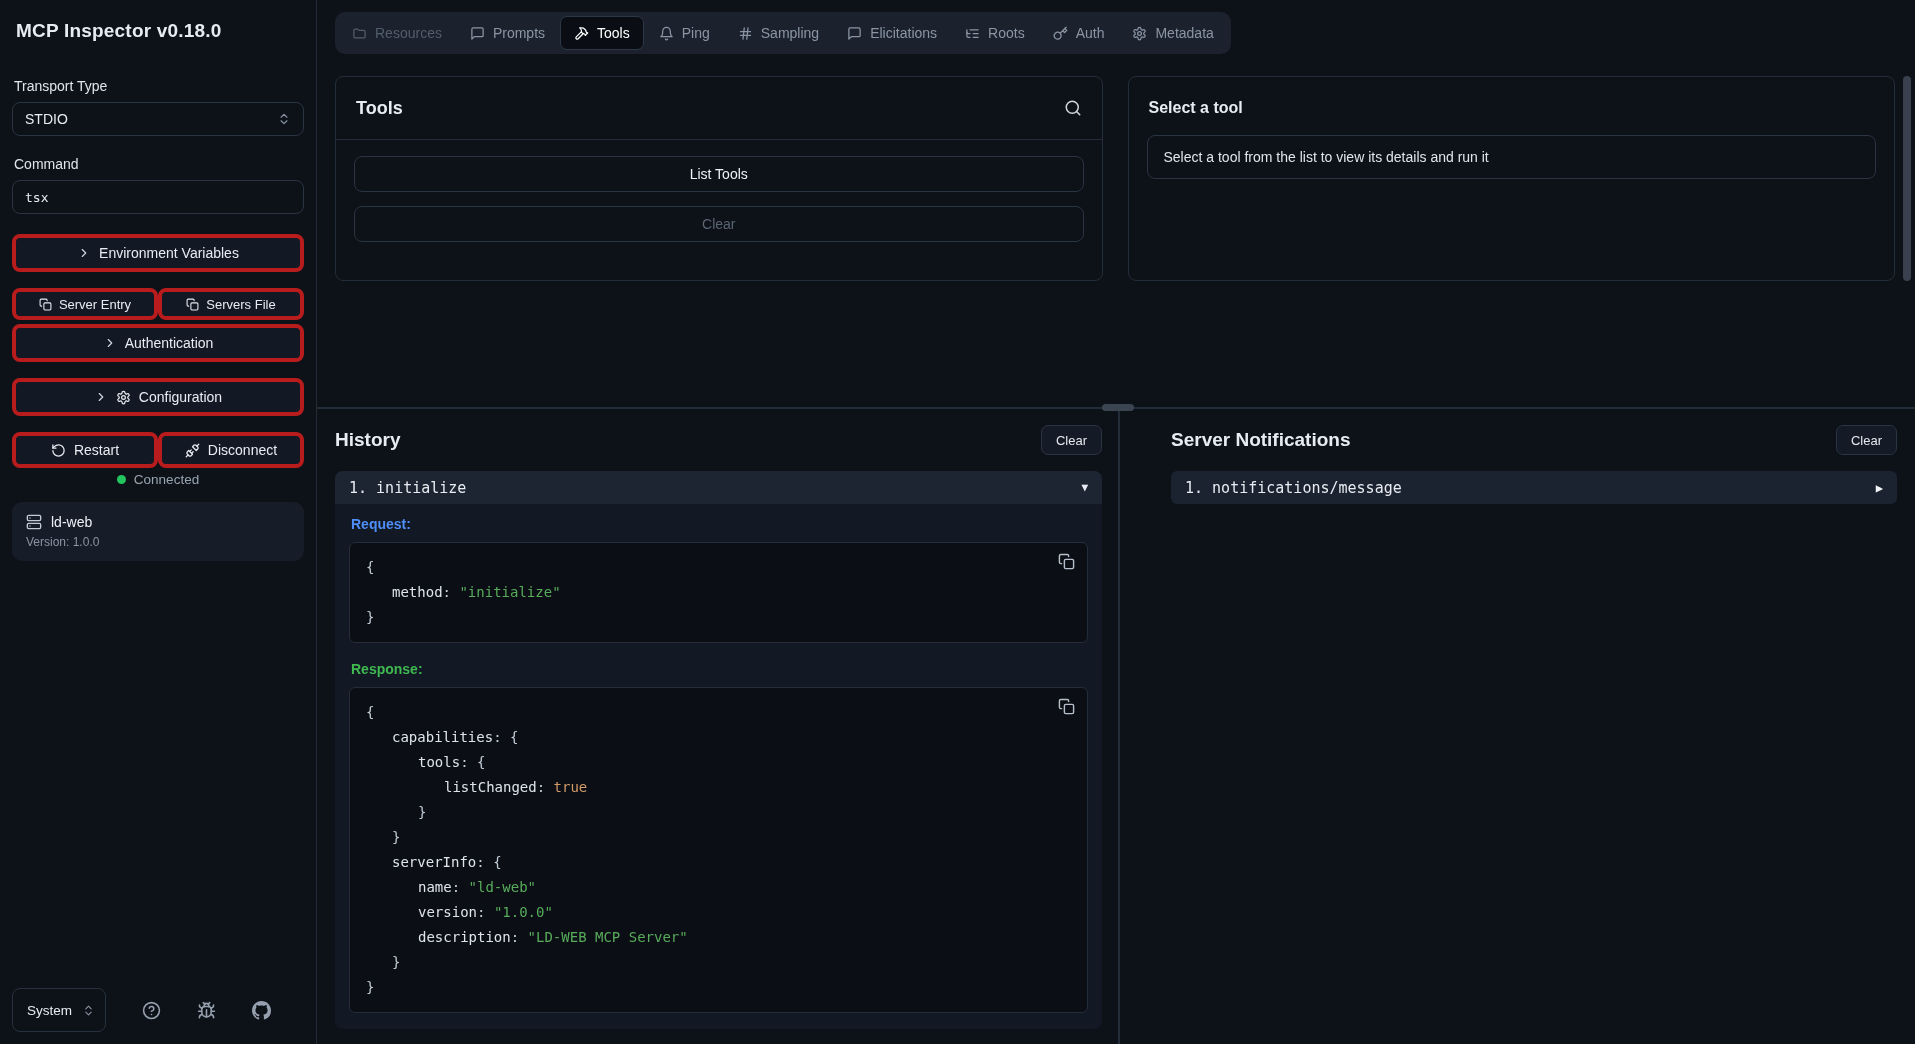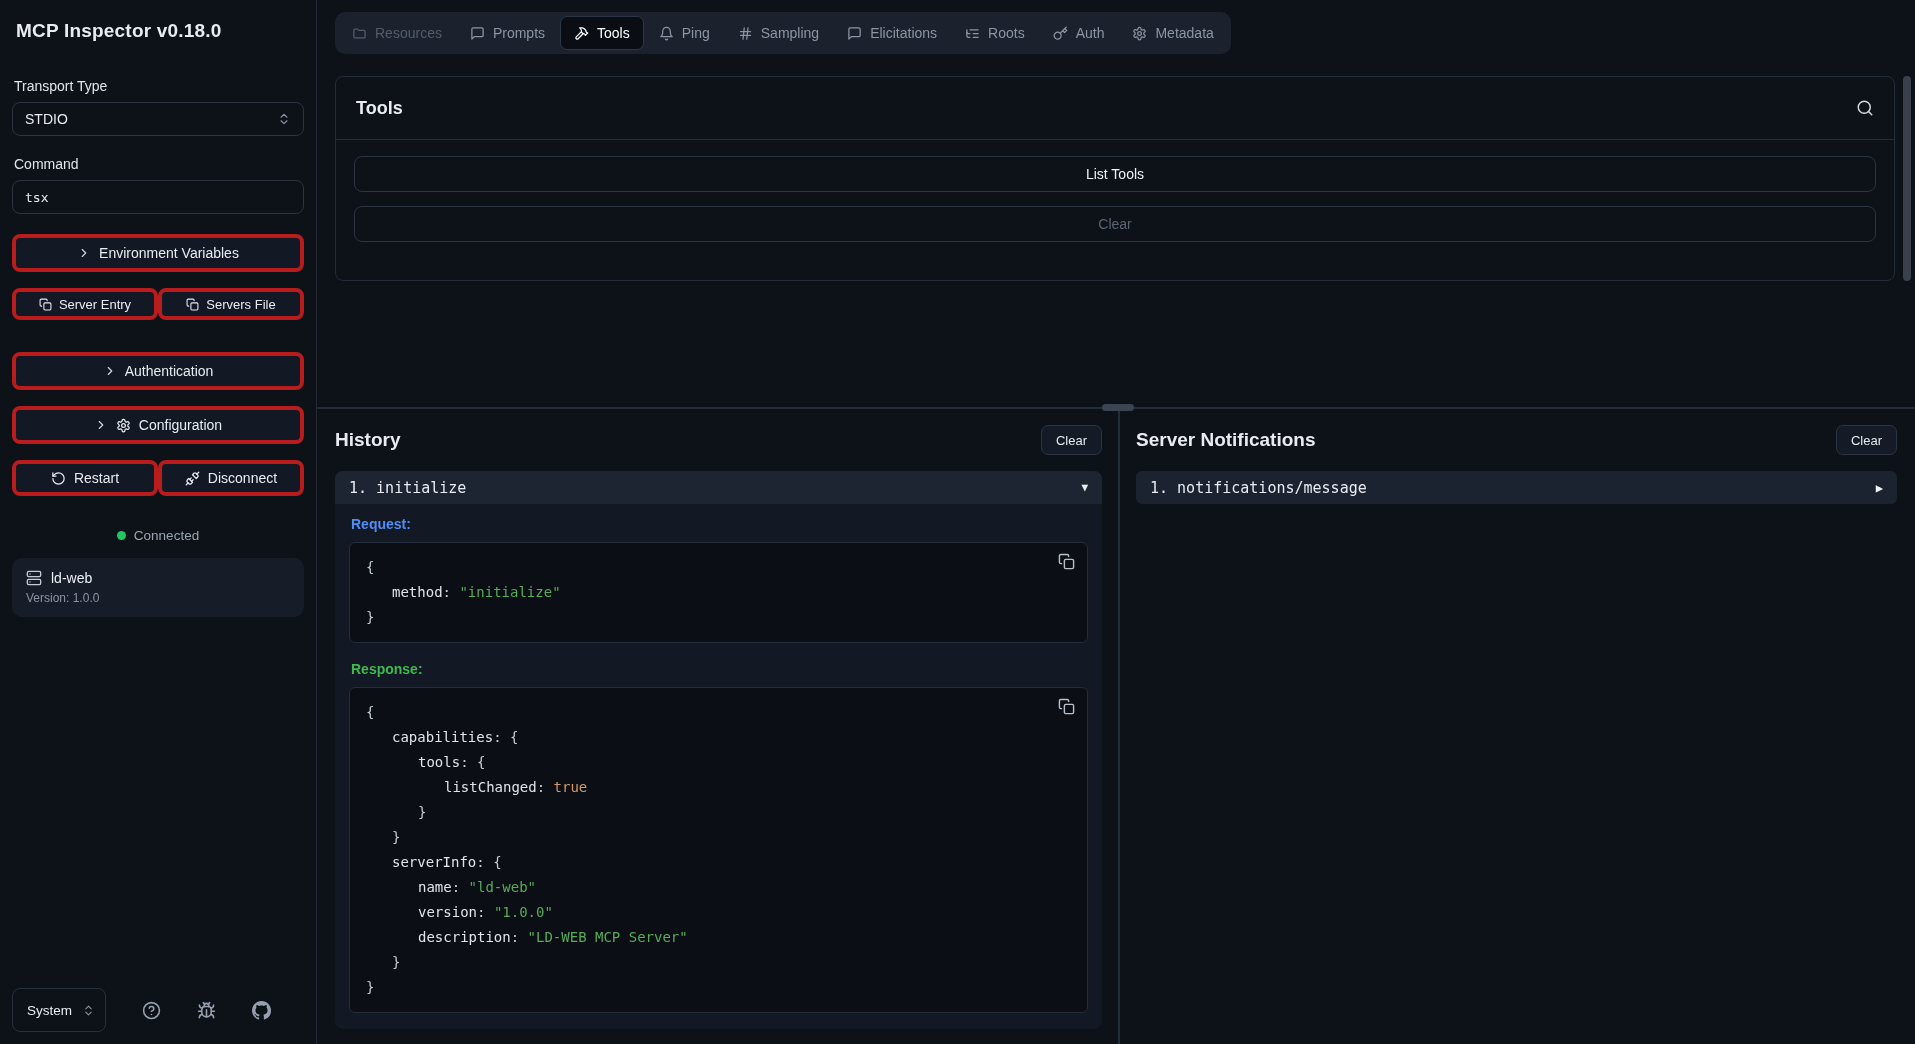--- a/index.html
+++ b/index.html
@@ -27,21 +27,21 @@
     background:transparent; color:#e8ecf2; padding:0 12px; font-size:14px;
     display:flex; align-items:center; justify-content:space-between;
   }
   input.text-input { display:block; font-size:13px; padding:0 12px; outline:none; }
   .select .chev { color:#8a94a3; }
   .btn {
     width:100%; height:38px; background:#121824; border:4px solid #b91c1c; border-radius:8px;
     color:#e8ecf2; font-size:14px; font-weight:500; font-family:inherit;
     display:flex; align-items:center; justify-content:center; gap:8px; cursor:pointer; margin-bottom:16px;
   }
-  .btn-row { display:flex; margin-bottom:32px; }
+  .btn-row { display:flex; margin-bottom:4px; }
   .btn-row .btn { margin-bottom:0; }
   .btn.small { height:32px; font-size:13px; gap:7px; flex:1; }
   .btn.action { height:36px; flex:1; }
   .btn .chev-ic { color:#cfd6de; }
   .status-row { display:flex; align-items:center; justify-content:center; gap:8px; color:#9aa4b1; font-size:13.5px; margin:0 0 15px; }
   .status-dot { width:9px; height:9px; border-radius:50%; background:#22c55e; }
   .server-card { background:#161d28; border-radius:10px; padding:12px 14px; }
   .server-name-row { display:flex; align-items:center; gap:9px; font-size:14px; color:#eef1f5; }
   .server-name-row svg { color:#c3ccd6; }
   .server-version { font-size:12px; color:#8a94a3; margin-top:5px; }
@@ -88,21 +88,21 @@
 
   .h-divider { height:2px; background:#232c39; position:relative; }
   .drag-handle {
     position:absolute; top:-3px; left:801px; transform:translateX(-50%);
     width:32px; height:7px; border-radius:4px; background:#3a4551; cursor:row-resize;
   }
 
   .bottom-area { flex:1; display:flex; min-height:0; }
   .history-col { width:801px; min-width:801px; padding:0 16px 0 18px; }
   .v-divider { width:2px; background:#232c39; cursor:col-resize; }
-  .notif-col { flex:1; padding:0 18px 0 16px; }
+  .notif-col { flex:1; padding:0 18px 0 16px;margin-left:35px; }
   .section-header { display:flex; align-items:center; justify-content:space-between; margin-top:16px; }
   .section-header h2 { margin:0; font-size:19px; font-weight:700; }
   .clear-btn {
     height:30px; padding:0 14px; border:1px solid #2a3443; border-radius:7px; background:#141b26;
     color:#e5e9ee; font-size:13px; font-family:inherit; cursor:pointer;
   }
 
   .history-entry { margin-top:16px; background:#121824; border-radius:8px; overflow:hidden; padding-bottom:16px; }
   .entry-header {
     background:#1d2532; height:33px; display:flex; align-items:center; justify-content:space-between;
@@ -353,20 +353,28 @@
               <circle cx="11" cy="11" r="8"></circle>
               <path d="m21 21-4.35-4.35"></path>
             </svg>
         </div>
         <div class="panel-body">
           <button class="wide-btn">List Tools</button>
           <button class="wide-btn disabled">Clear</button>
         </div>
       </section>
 
+      <section class="panel">
+        <div class="panel-header plain">
+          <span>Select a tool</span>
+        </div>
+        <div class="panel-body" style="padding-top:2px;">
+          <div class="placeholder-box">Select a tool from the list to view its details and run it</div>
+        </div>
+      </section>
     </div>
   </div>
 
   <div class="h-divider">
     <div class="drag-handle"></div>
   </div>
 
   <div class="bottom-area">
     <section class="history-col">
       <div class="section-header">

